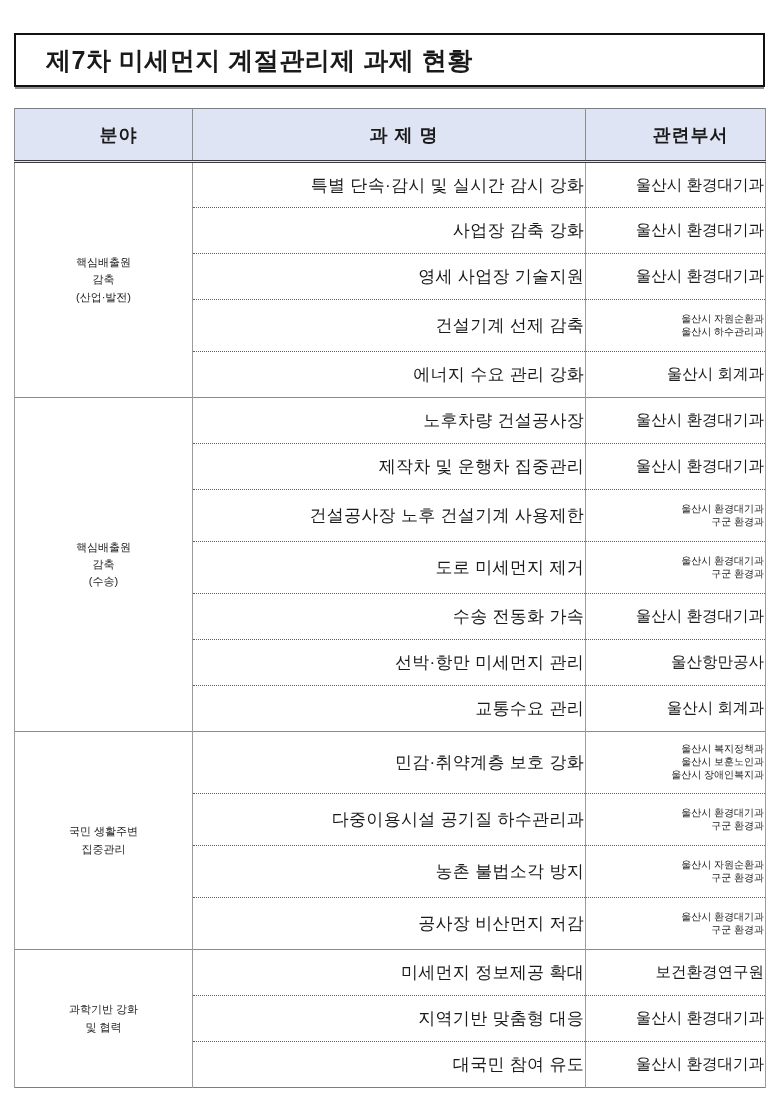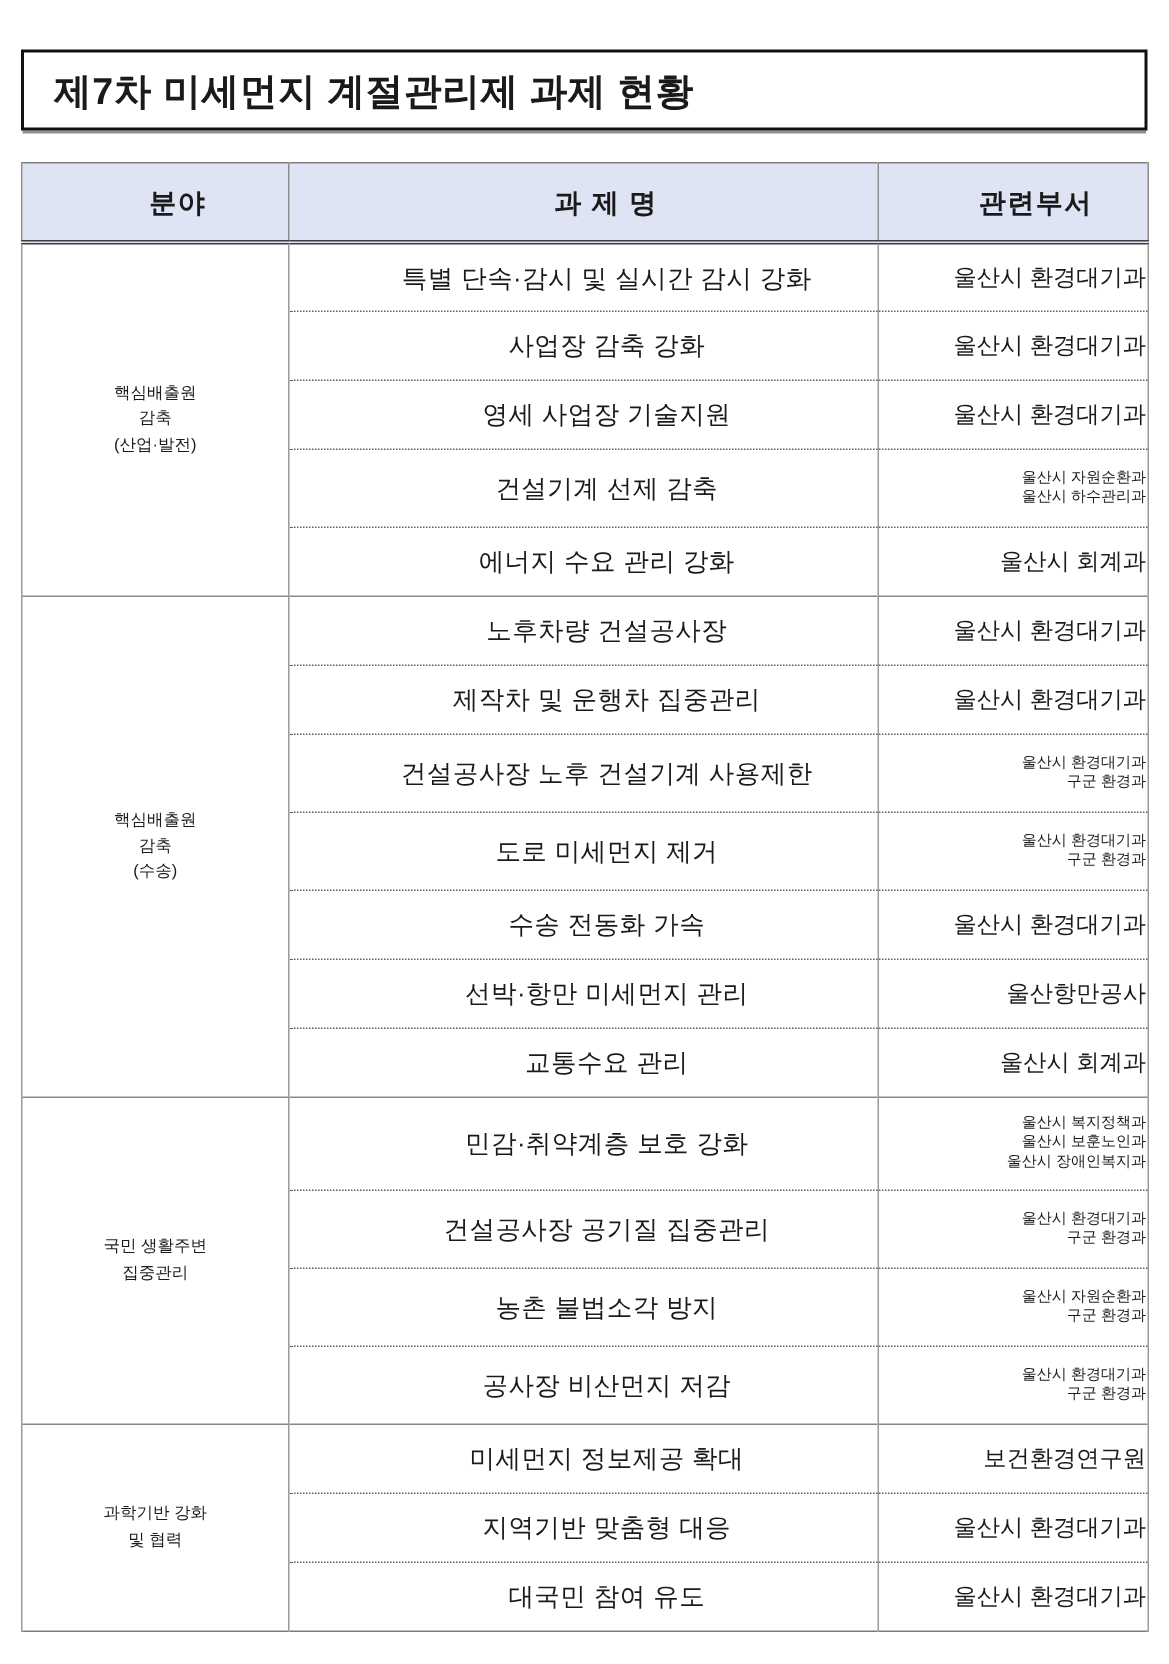--- a/index.html
+++ b/index.html
@@ -14,21 +14,21 @@
   .header-row { display:flex; align-items:stretch; height:54px; margin-bottom:21px; }
   .badge {
     width:89px; margin:5px 12px 5px 0;
     background:#1a2072; color:#ffffff;
     font-weight:bold; font-size:21px; letter-spacing:1px;
     display:flex; align-items:center; justify-content:center;
     box-shadow:2px 2px 0 #9a9a9a;
   }
   .title-box {
     flex:1; border:2px solid #111111; background:#ffffff;
-    display:flex; align-items:center; padding-left:20px;
+    display:flex; align-items:center; padding-left:30px;
     font-size:25px; font-weight:bold; letter-spacing:0.5px;
     box-shadow:0 3px 0 -1px #8f8f8f;
   }
 
   
   table.task-table {
     border-collapse:collapse; table-layout:fixed;
     width:751px; border:1px solid #7d7d7d;
   }
   thead td {
@@ -38,21 +38,21 @@
     height:49px; text-align:center; vertical-align:middle;
     font-weight:bold; font-size:18px; letter-spacing:1px;padding-left:31px;
   }
   tbody td {
     border-left:1px solid #9b9b9b; border-right:1px solid #9b9b9b;
     vertical-align:middle; background:#ffffff;
   }
   tr.section-start > td { border-top:1px solid #8a8a8a; }
   tr.row-inner > td.sep-dotted { border-top:1px dotted #5f5f5f; }
   td.cat-cell { text-align:center; font-size:11px; line-height:1.55; }
-  td.task-cell { text-align:center; padding-left:32px; font-size:17px; letter-spacing:0.3px; }
+  td.task-cell { text-align:right; padding-left:32px; font-size:17px; letter-spacing:0.3px; }
   td.dept-cell { text-align:right; font-size:15.5px; }
   td.dept-cell.multi { font-size:10px; line-height:1.28; }
   tr.h1 { height:46px; }
   tr.h2 { height:52px; }
   tr.h3 { height:62px; }
 </style>
 </head>
 <body>
 
 <div class="page">
@@ -124,21 +124,21 @@
         <tr class="row-inner h1">
           <td class="task-cell sep-dotted">교통수요 관리</td>
           <td class="dept-cell sep-dotted">울산시 회계과</td>
         </tr>
         <tr class="section-start h3">
           <td class="cat-cell" rowspan="4">국민 생활주변<br>집중관리</td>
           <td class="task-cell sep-dotted">민감·취약계층 보호 강화</td>
           <td class="dept-cell sep-dotted multi">울산시 복지정책과<br>울산시 보훈노인과<br>울산시 장애인복지과</td>
         </tr>
         <tr class="row-inner h2">
-          <td class="task-cell sep-dotted">건설공사장 공기질 집중관리</td>
+          <td class="task-cell sep-dotted">다중이용시설 공기질 하수관리과</td>
           <td class="dept-cell sep-dotted multi">울산시 환경대기과<br>구군 환경과</td>
         </tr>
         <tr class="row-inner h2">
           <td class="task-cell sep-dotted">농촌 불법소각 방지</td>
           <td class="dept-cell sep-dotted multi">울산시 자원순환과<br>구군 환경과</td>
         </tr>
         <tr class="row-inner h2">
           <td class="task-cell sep-dotted">공사장 비산먼지 저감</td>
           <td class="dept-cell sep-dotted multi">울산시 환경대기과<br>구군 환경과</td>
         </tr>

